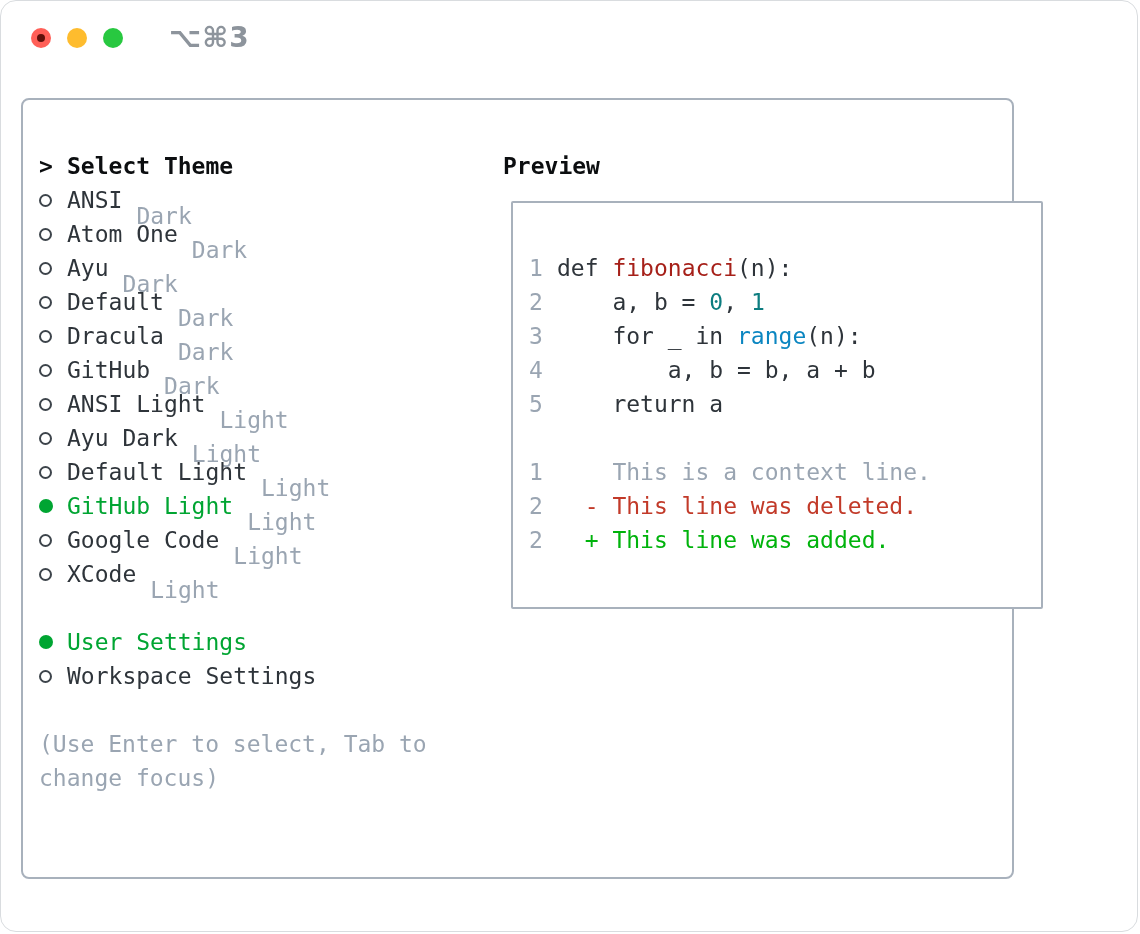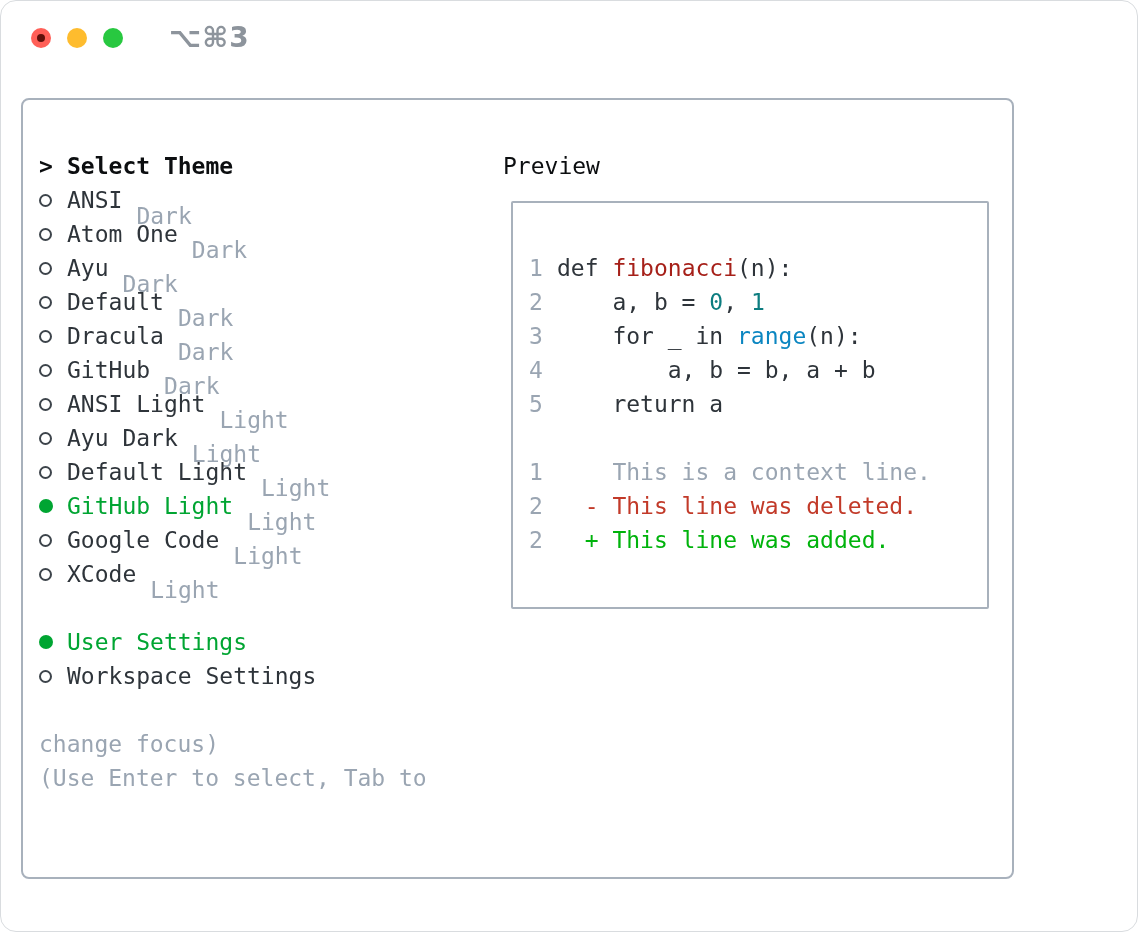--- a/index.html
+++ b/index.html
@@ -104,28 +104,28 @@
   .theme-variant { color: var(--muted-gray); margin-left: 14px; margin-top: 31px; }
   .apply-label  { color: var(--heading-black); }
   .apply-name   { color: var(--text-dark); }
   .apply-name.selected { color: var(--accent-green); }
   .hint-line    { color: var(--muted-gray); }
 
   
   .preview-heading {
     height: 34px; line-height: 34px;
     font-size: 23px;
-    font-weight: normal;
+    font-weight: bold;
     color: var(--heading-black);
     white-space: pre;
   }
   .preview-box {
     margin-top: 18px;
     margin-left: 8px;
-    width: 478px;
+    width: 532px;
     height: 408px;
     border: 2px solid var(--border-gray);
     border-radius: 2px;
     box-sizing: border-box;
     padding: 48px 0 0 16px;
     overflow: hidden;
     background: #ffffff;
   }
   .code-row {
     height: 34px;
@@ -181,22 +181,22 @@
           <div class="row"><span class="marker"><span class="circle"></span></span><span class="theme-name">Google Code</span><span class="theme-variant">Light</span></div>
           <div class="row"><span class="marker"><span class="circle"></span></span><span class="theme-name">XCode</span><span class="theme-variant">Light</span></div>
         </div>
       <div class="row"></div>
       <div id="apply-list">
           <div class="row"><span class="marker"><span class="circle filled"></span></span><span class="apply-name selected">User Settings</span></div>
           <div class="row"><span class="marker"><span class="circle"></span></span><span class="apply-name">Workspace Settings</span></div>
         </div>
       <div class="row"></div>
       <div id="hint-lines">
+          <div class="row hint-line">(Use Enter to select, Tab to</div>
           <div class="row hint-line">change focus)</div>
-          <div class="row hint-line">(Use Enter to select, Tab to</div>
         </div>
     </div>
 
     <div class="right-col">
       <div class="preview-heading">Preview</div>
       <div class="preview-box" id="preview-box">
           <div class="code-row"><span class="ln">1</span><span class="c-code">def </span><span class="c-func">fibonacci</span><span class="c-code">(n):</span></div>
           <div class="code-row"><span class="ln">2</span><span class="c-code">    a, b = </span><span class="c-num">0</span><span class="c-code">, </span><span class="c-num">1</span></div>
           <div class="code-row"><span class="ln">3</span><span class="c-code">    for _ in </span><span class="c-builtin">range</span><span class="c-code">(n):</span></div>
           <div class="code-row"><span class="ln">4</span><span class="c-code">        a, b = b, a + b</span></div>

